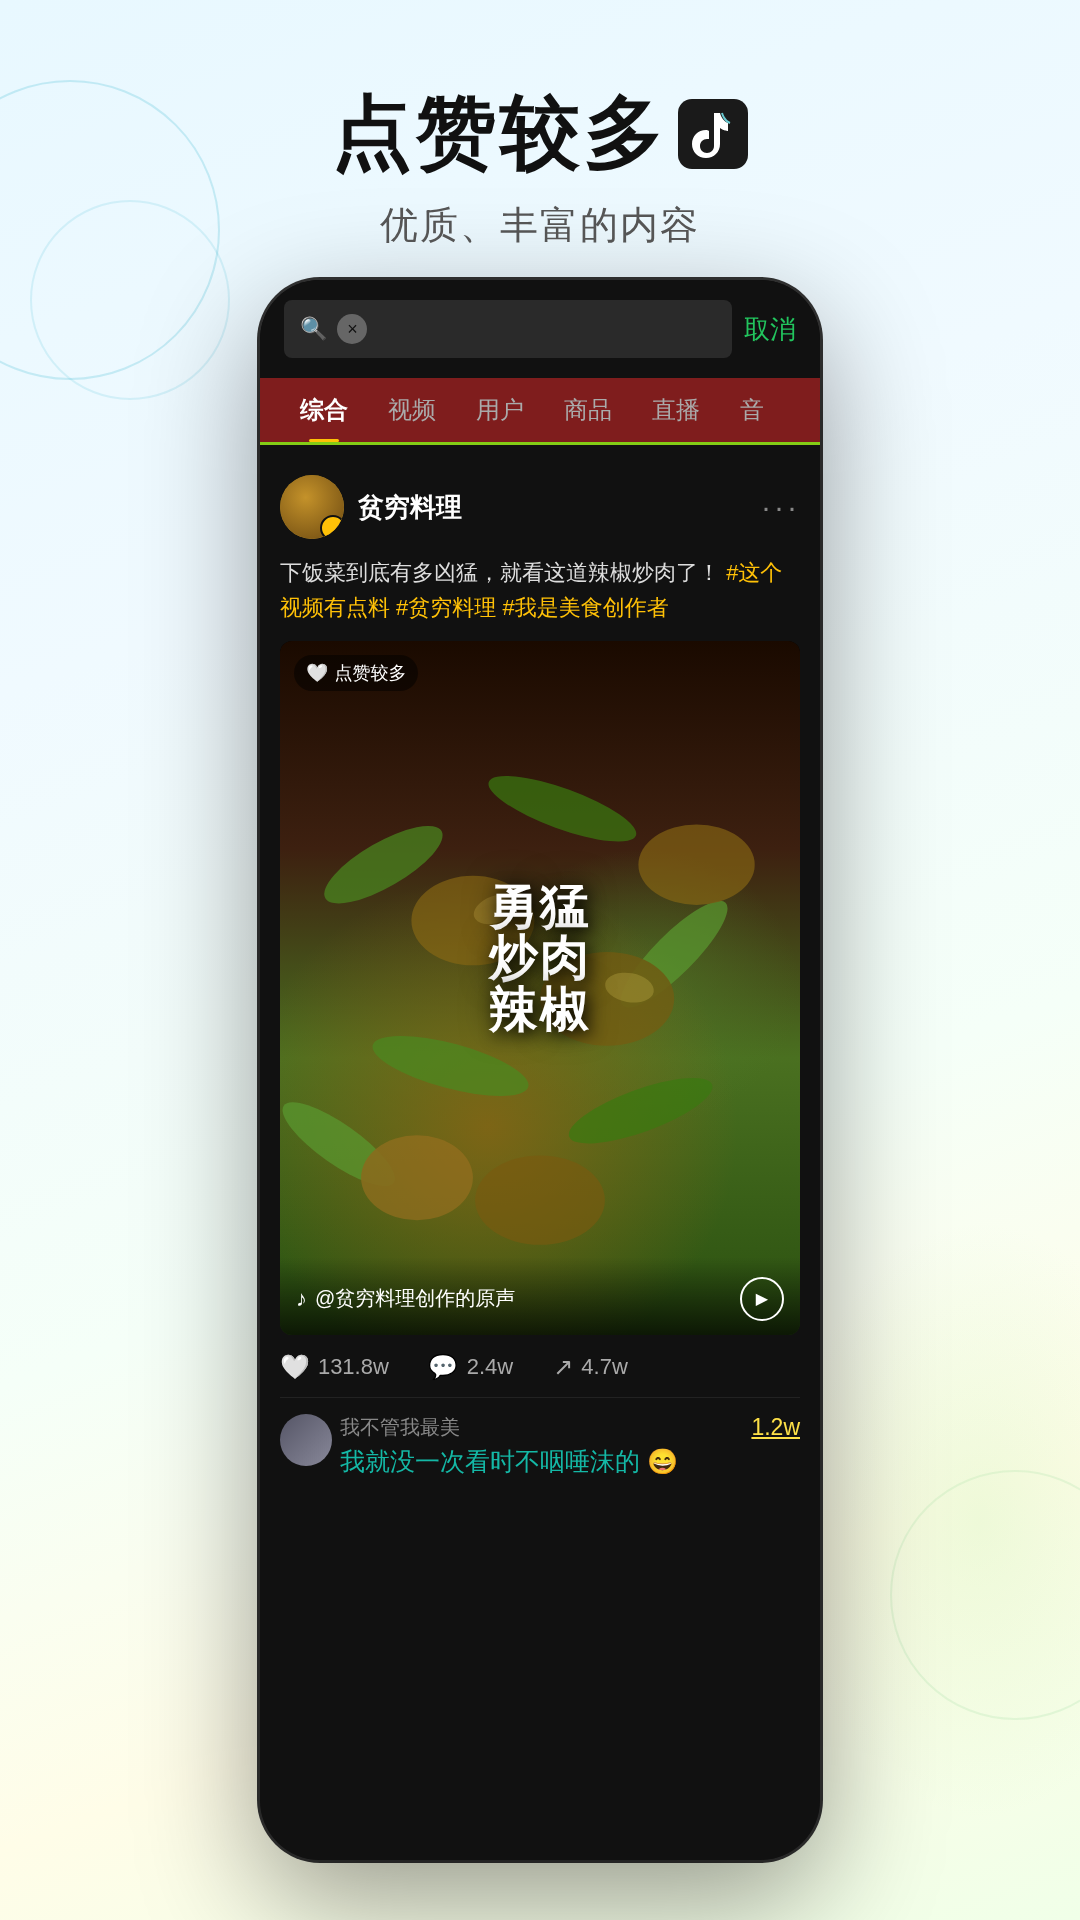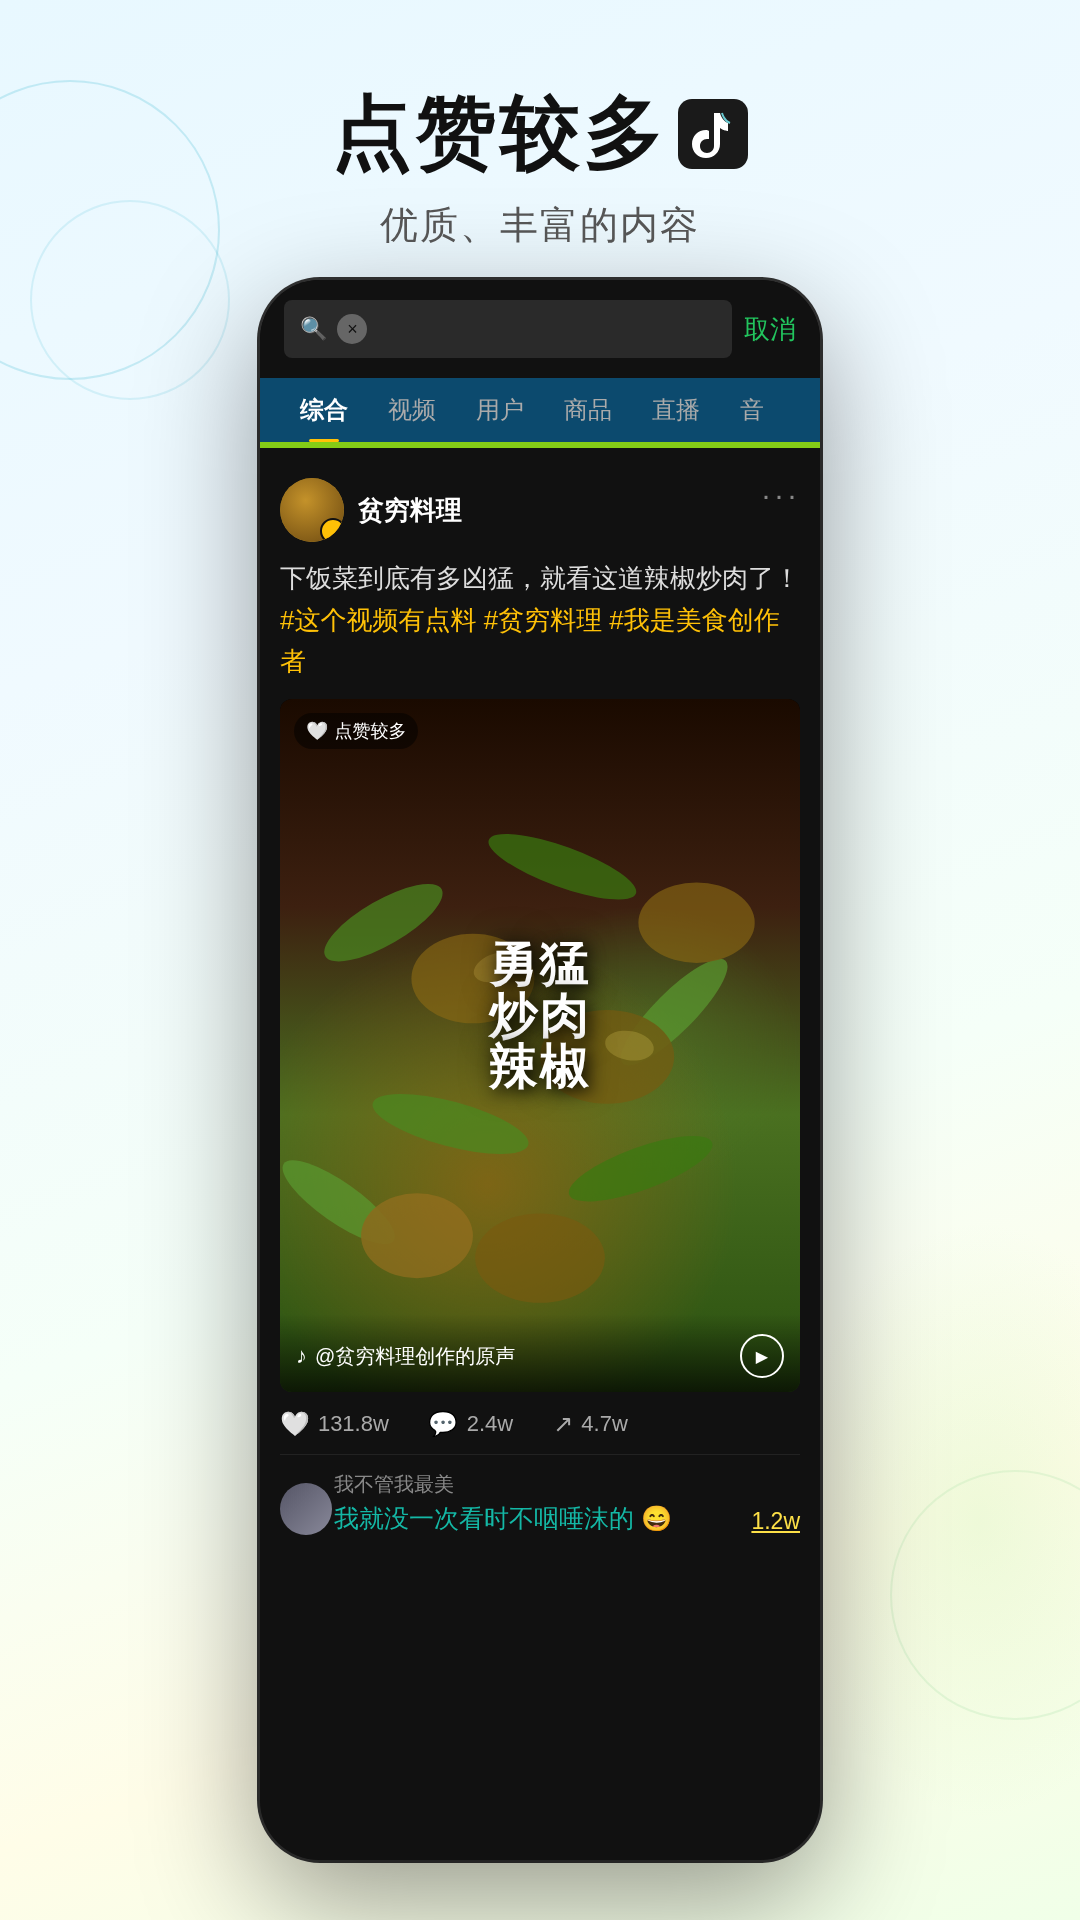--- a/index.html
+++ b/index.html
@@ -130,23 +130,23 @@
     }
     .cancel-btn {
       color: #22c55e;
       font-size: 26px;
       white-space: nowrap;
     }
 
     
     .tabs {
       display: flex;
-      background: #0c4a6e;
+      background: #7f1d1d;
       padding: 0 20px;
-      border-bottom: 6px solid #84cc16;
+      border-bottom: 3px solid #84cc16;
     }
     .tab {
       padding: 16px 20px;
       font-size: 24px;
       color: #aaa;
       position: relative;
     }
     .tab.active {
       color: #fff;
       font-weight: 700;
@@ -166,21 +166,21 @@
       background: #111;
       padding: 20px;
     }
 
     
     .post-card {
       background: #111;
     }
     .post-header {
       display: flex;
-      align-items: flex-start;
+      align-items: center;
       justify-content: space-between;
       padding: 10px 0 16px;
     }
     .post-user {
       display: flex;
       align-items: center;
       gap: 14px;
     }
     .avatar {
       width: 64px; height: 64px;
@@ -209,21 +209,21 @@
       font-weight: 600;
     }
     .more-icon {
       color: #888;
       font-size: 30px;
       letter-spacing: 3px;
     }
 
     
     .post-text {
-      font-size: 26px;
+      font-size: 22px;
       line-height: 1.6;
       margin-bottom: 16px;
     }
     .post-text-main {
       color: #ddd;
     }
     .post-text-tags {
       color: #FFC107;
     }
 
@@ -306,22 +306,22 @@
       font-size: 22px;
     }
     .engage-icon {
       font-size: 24px;
     }
 
     
     .comment-preview {
       padding: 16px 0;
       display: flex;
-      align-items: flex-end;
-      gap: 2px;
+      align-items: flex-start;
+      gap: 8px;
     }
     .comment-avatar {
       width: 52px; height: 52px;
       border-radius: 50%;
       background: linear-gradient(135deg, #556, #889);
       flex-shrink: 0;
     }
     .comment-content {
       flex: 1;
     }

